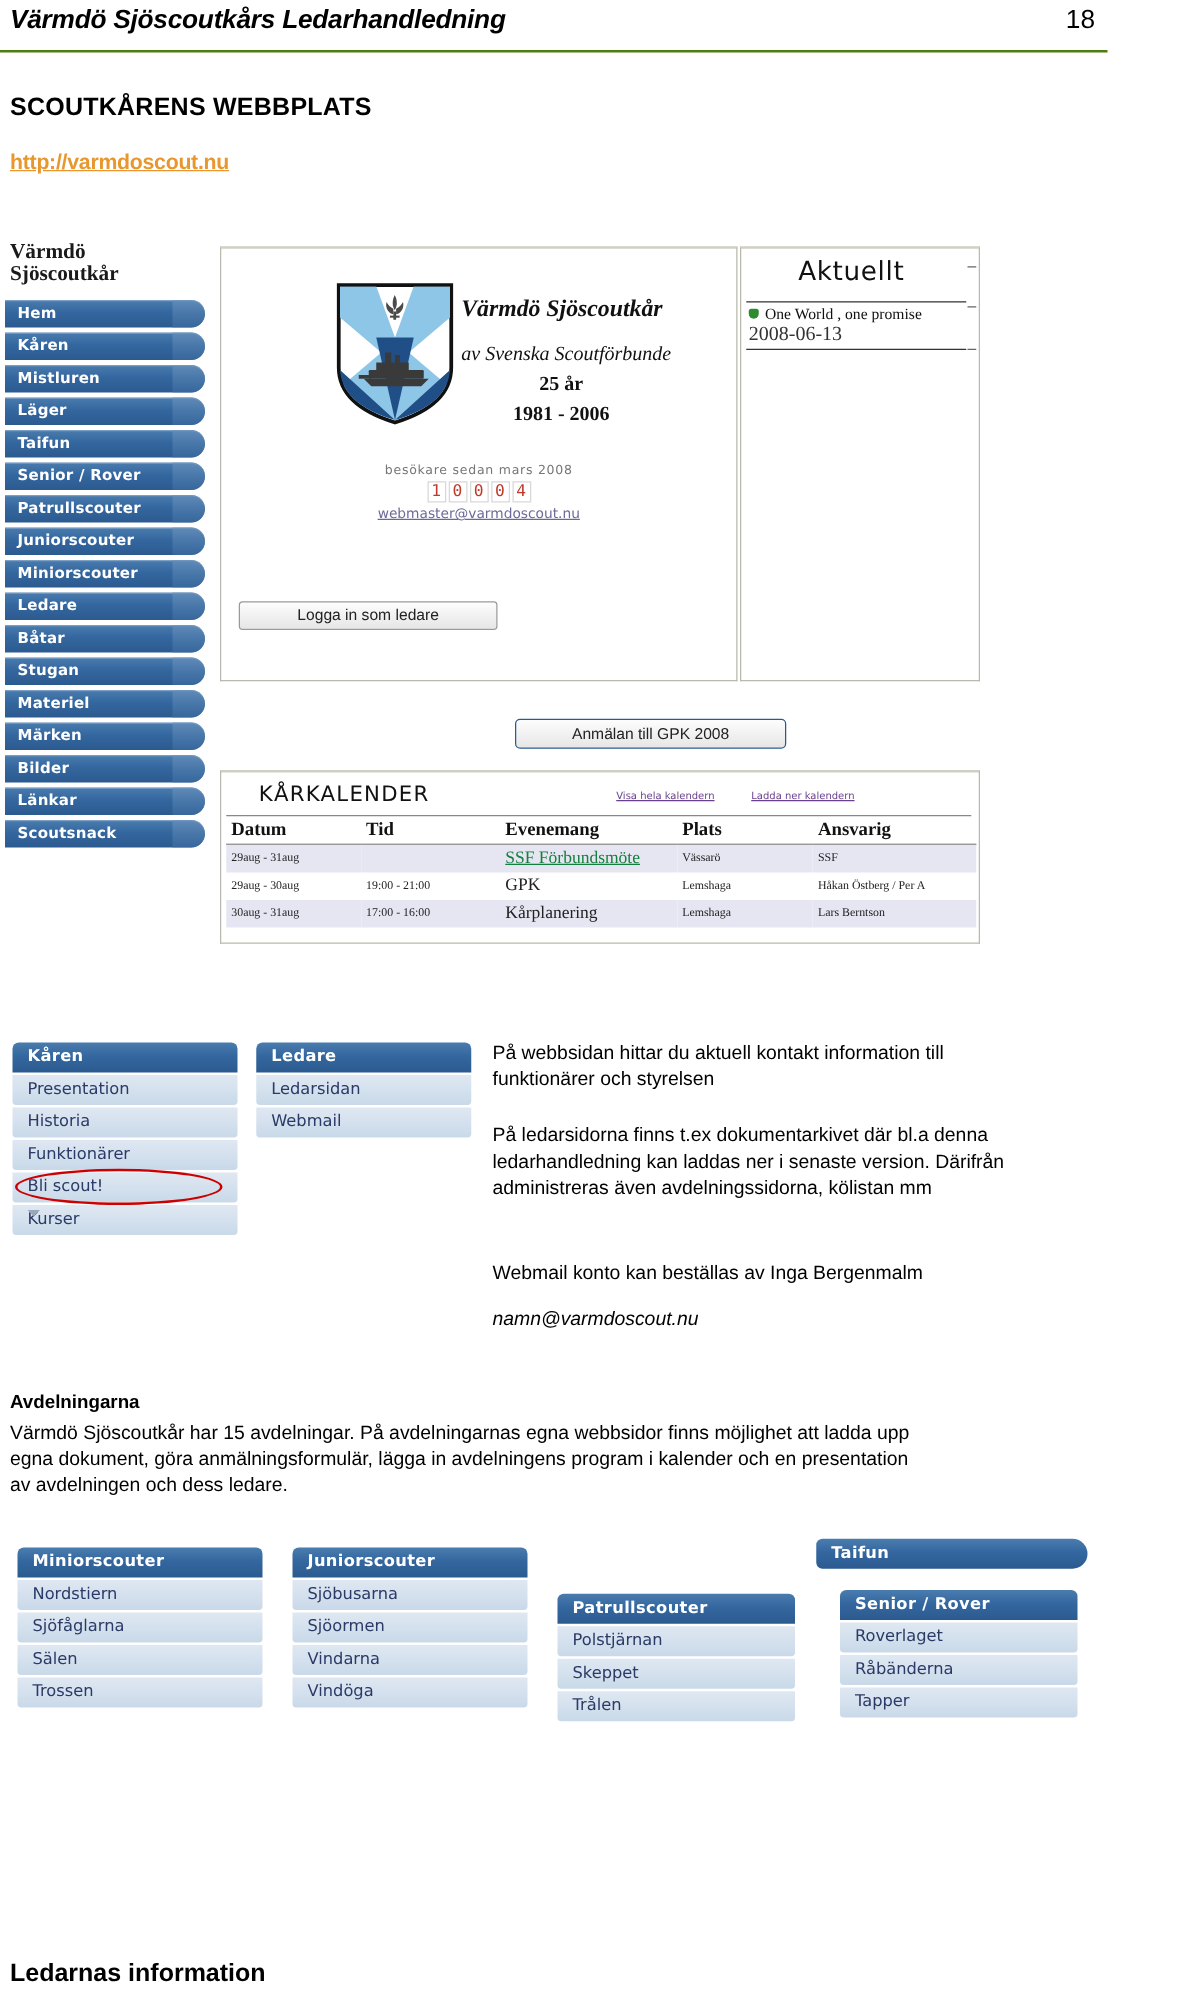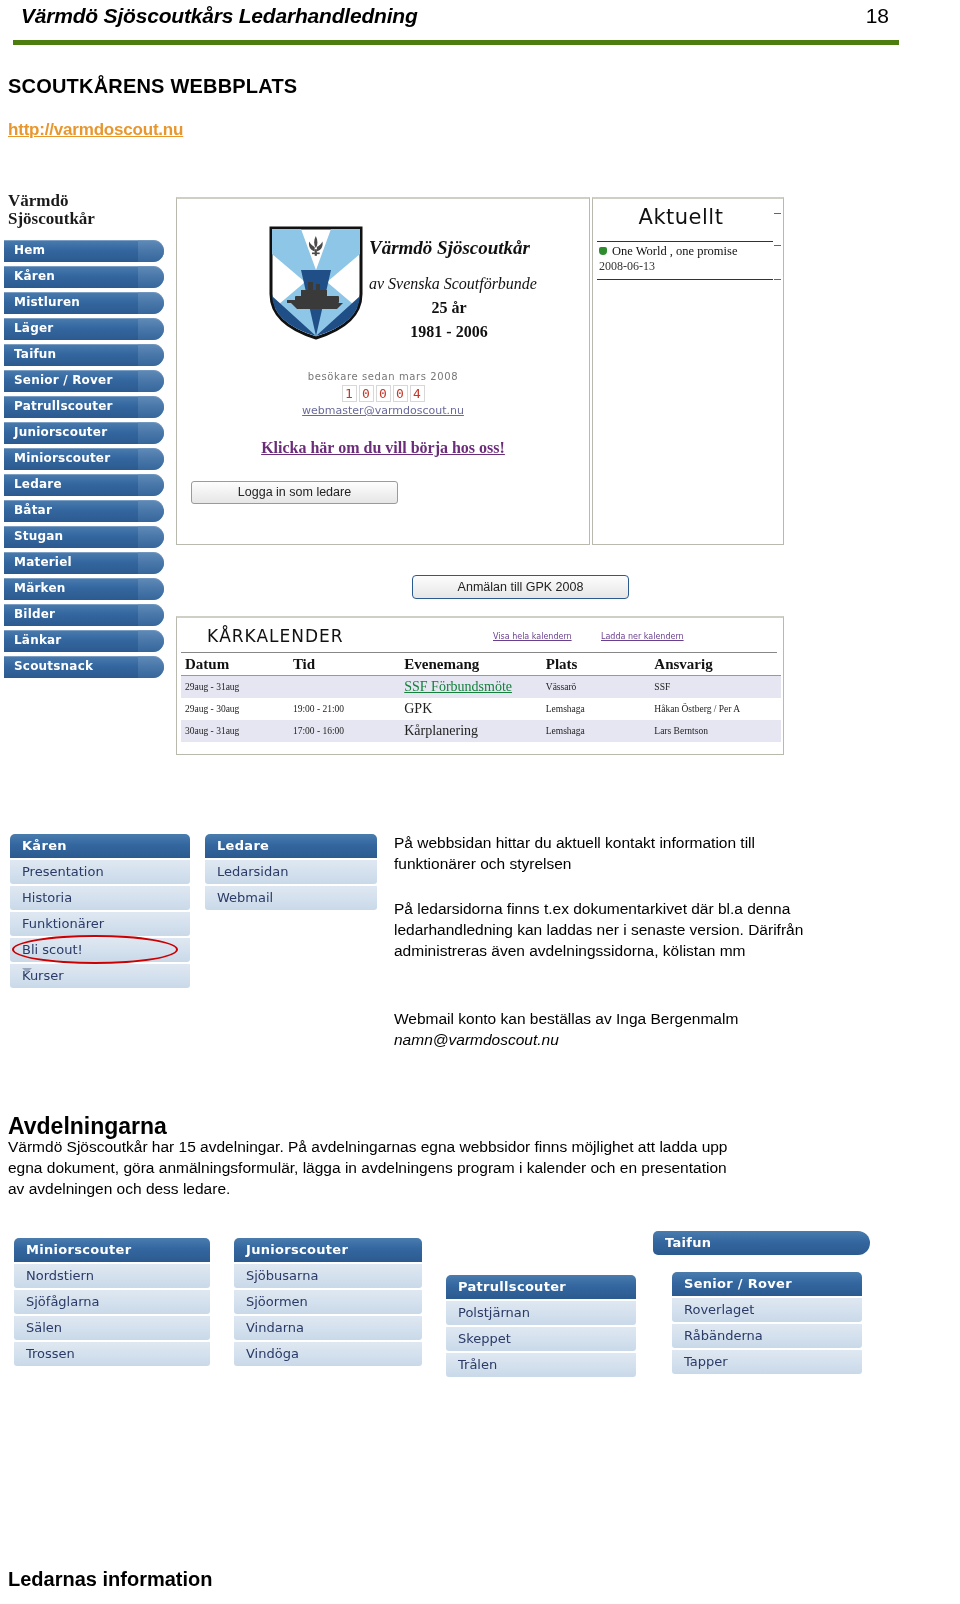--- a/index.html
+++ b/index.html
@@ -7,22 +7,22 @@
     width:960px;height:1604px;
     background:#ffffff;
     font-family:"Liberation Sans", sans-serif;
     color:#000;
     position:relative;
     overflow:hidden;
   }
 
   
   .doc-header{
-    position:absolute;left:13px;top:0;width:886px;height:40px;
-    border-bottom:5px solid #4d7c0f;
+    position:absolute;left:0;top:0;width:886px;height:40px;
+    border-bottom:2px solid #4d7c0f;
   }
   .doc-header .title{
     position:absolute;left:8px;top:4px;
     font-style:italic;font-weight:bold;font-size:21px;
     letter-spacing:-0.2px;
     white-space:nowrap;
   }
   .doc-header .pageno{
     position:absolute;right:10px;top:4px;
     font-size:21px;font-weight:normal;
@@ -131,21 +131,21 @@
   .ak-dot{
     position:absolute;left:0;top:3px;width:8px;height:8px;border-radius:2px 2px 4px 4px;
     background:#2e8b2e;
   }
   .ak-item .ak-head{
     position:absolute;left:13px;top:0;font-family:"Liberation Serif", serif;
     font-size:12.5px;color:#111;white-space:nowrap;
   }
   .ak-item .ak-date{
     position:absolute;left:0;top:15px;font-family:"Liberation Serif", serif;
-    font-size:12px;color:#333;
+    font-size:16px;color:#333;
   }
   .aktuellt .ak-rule2{position:absolute;left:4px;top:80px;width:176px;border-top:1px solid #333;}
   .ak-tick{position:absolute;right:2px;width:7px;border-top:1px solid #666;}
 
   
   .calwrap{
     position:absolute;left:176px;top:424px;width:606px;height:136px;
     background:#fff;border:1px solid #b9b9ad;border-top:2px solid #cfcfc4;
     overflow:hidden;
   }
@@ -209,23 +209,23 @@
   }
 
   
   .tabcard .mc-head{border-radius:5px 12px 12px 5px;}
 
   
   .body-text{
     position:absolute;font-size:15.5px;line-height:21px;color:#000;
   }
   .body-text .ul{text-decoration:underline;}
-  .body-text .it{font-style:italic;}
-
-  .bold-head{position:absolute;font-weight:bold;font-size:23px;}
+  .body-text .it{font-style:italic;margin-top:16px;}
+
+  .bold-head{position:absolute;font-weight:bold;font-size:15px;}
   .plain-p{position:absolute;font-size:15.5px;line-height:21px;}
 </style>
 </head>
 <body>
 
 <div class="doc-header">
   <div class="title">Värmdö Sjöscoutkårs Ledarhandledning</div>
   <div class="pageno">18</div>
 </div>
 
@@ -330,21 +330,20 @@
       <div class="l2">av Svenska Scoutförbunde</div>
       <div class="l3">25 år</div>
       <div class="l4">1981 - 2006</div>
     </div>
 
     <div class="visitors">besökare sedan mars 2008</div>
     <div class="counter">
       <span>1</span><span>0</span><span>0</span><span>0</span><span>4</span>
     </div>
     <div class="wm-mail">webmaster@varmdoscout.nu</div>
-    <div class="klicka">Klicka här om du vill börja hos oss!</div>
     <div class="btn-std" id="login-btn">Logga in som ledare</div>
   </div>
 
   <div class="aktuellt">
     <div class="ak-title">Aktuellt</div>
     <div class="ak-rule"></div>
     <div class="ak-item">
       <div class="ak-dot"></div>
       <div class="ak-head">One World , one promise</div>
       <div class="ak-date">2008-06-13</div>

